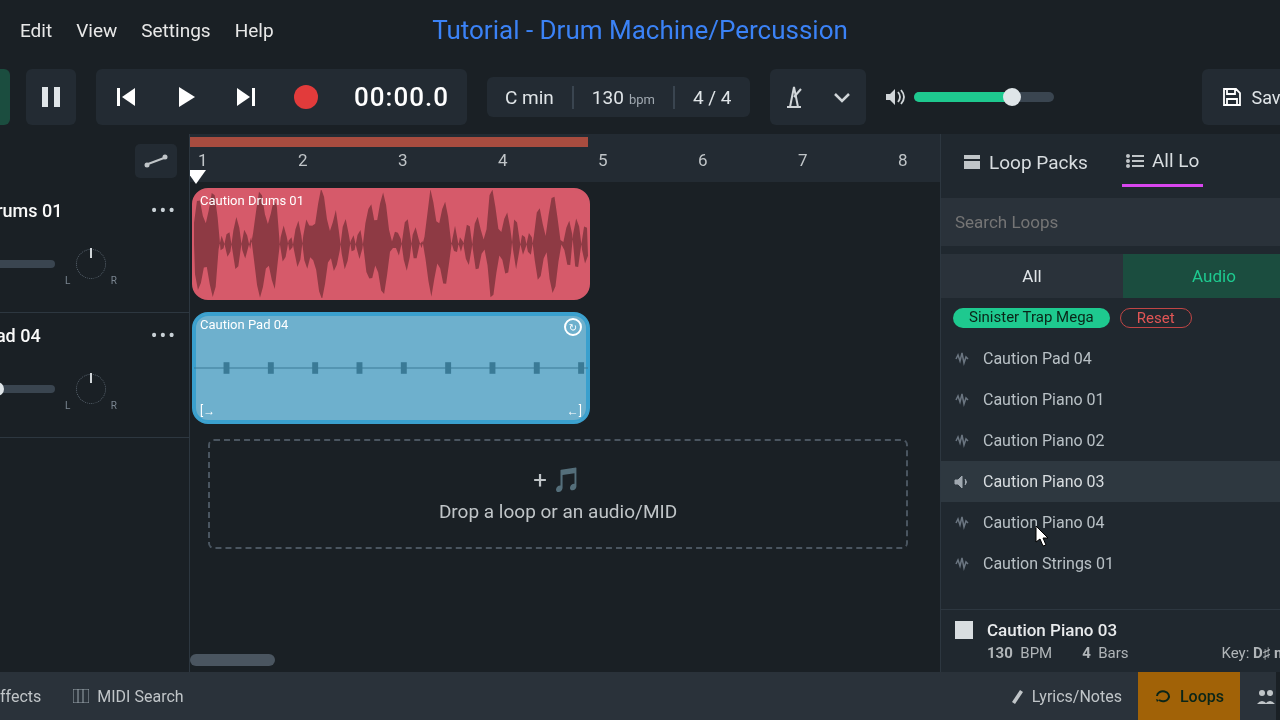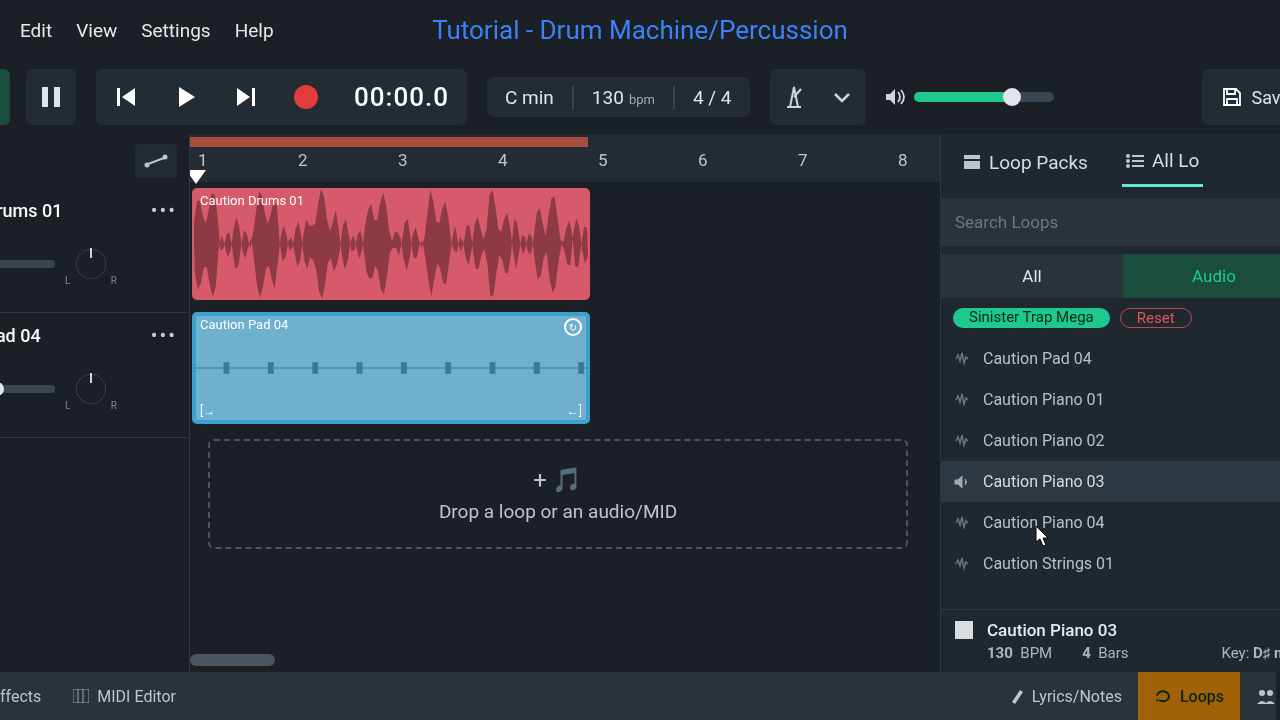--- a/index.html
+++ b/index.html
@@ -48,37 +48,37 @@
 .pan-l { position:absolute; left:-2px; bottom:-2px; font-size:10px; color:#7a8590; }
 .pan-r { position:absolute; right:-2px; bottom:-2px; font-size:10px; color:#7a8590; }
 
 
 .timeline-col { flex:1; position:relative; background:#1a2025; overflow:hidden;}
 .ruler { height:48px; background:#232b33; position:relative; display:flex; }
 .ruler .loop-region { position:absolute; left:0; top:3px; height:10px; background:#a84c3f; }
 .ruler .bar-num { position:absolute; top:16px; font-size:17px; color:#c0c5c8; }
 .playhead { position:absolute; top:36px; width:0; height:0; border-left:10px solid transparent; border-right:10px solid transparent; border-top:14px solid #fff; }
 .clips-area { position:relative; height:480px; }
-.clip { position:absolute; border-radius:5px; overflow:hidden; border:2px solid transparent; }
+.clip { position:absolute; border-radius:16px; overflow:hidden; border:2px solid transparent; }
 .clip.red { background:#d65a6a; border-color:#d65a6a;}
 .clip.blue { background:#6eb0cd; border-color:#3aa0ce; box-shadow:0 0 0 2px #3aa0ce inset;}
 .clip-label { position:absolute; top:3px; left:6px; font-size:13px; color:#fff; font-weight:400; }
 .clip-icon { position:absolute; top:4px; right:6px; width:18px; height:18px; border:2px solid #fff; border-radius:50%; display:flex; align-items:center; justify-content:center; font-size:10px; color:#fff;}
 .clip-handle-l { position:absolute; bottom:4px; left:6px; color:#fff; font-size:12px;}
 .clip-handle-r { position:absolute; bottom:4px; right:6px; color:#fff; font-size:12px;}
 .waveform { position:absolute; top:0; left:0; width:100%; height:100%; }
 .dropzone { position:absolute; left:18px; border:2px dashed #4a5560; border-radius:6px; display:flex; flex-direction:column; align-items:center; justify-content:center; color:#c0c5c8; font-size:19px; gap:6px;}
 .dropzone .plus-note { font-size:24px; }
 .hscroll { position:absolute; bottom:0; left:0; width:85px; height:12px; background:#4a5560; border-radius:6px; }
 
 
 .browser { width:365px; background:#20282f; border-left:1px solid #2d3740; display:flex; flex-direction:column; position:absolute; right:-25px; top:134px; height:538px; overflow:hidden;}
 .browser-tabs { height:56px; display:flex; align-items:center; padding:0 18px; gap:30px; }
 .b-tab { display:flex; align-items:center; gap:8px; font-size:19px; color:#d8dde0; cursor:pointer; padding:12px 4px; }
-.b-tab.active { border-bottom:3px solid #5eead4; }
+.b-tab.active { border-bottom:3px solid #d946ef; }
 .search-box { margin:8px 0; background:#2a323a; height:48px; display:flex; align-items:center; padding:0 14px; }
 .search-box input { background:transparent; border:none; color:#8a9298; font-size:17px; width:100%; outline:none; }
 .filter-row { display:flex; height:44px; }
 .filter-btn { flex:1; display:flex; align-items:center; justify-content:center; font-size:17px; background:#2a323a; }
 .filter-btn.active { background:#1b4d3f; color:#1ec98f; }
 .tag-row { display:flex; gap:10px; padding:10px 12px; }
 .tag-pill { padding:0 16px; border-radius:18px; font-size:15px; }
 .tag-pill.green { background:#1ec98f; color:#0a2518; }
 .tag-pill.reset { border:1px solid #c04545; color:#e05555; }
 .loop-list { flex:1; overflow:hidden; }
@@ -390,21 +390,21 @@
 </div>
 
 <div class="bottom-bar">
   <div class="bottom-tab" style="margin-left:-16px">ffects</div>
   <div class="bottom-tab">
     <svg width="16" height="14">
         <rect width="16" height="14" fill="none" stroke="#9aa5ac"></rect>
         <line x1="5" y1="0" x2="5" y2="14" stroke="#9aa5ac"></line>
         <line x1="10" y1="0" x2="10" y2="14" stroke="#9aa5ac"></line>
       </svg>
-    <span>MIDI Editor</span>
+    <span>MIDI Search</span>
   </div>
   <div class="bottom-tab right">
     <svg width="14" height="16">
         <path d="M2 14 l8 -12 l3 2 l-8 12 Z" fill="#c0c5c8"></path>
       </svg>
     <span>Lyrics/Notes</span>
   </div>
   <div class="bottom-tab loops">
     <svg width="18" height="14">
         <path d="M3 7 a6 5 0 1 1 2 4" stroke="#0a2518" stroke-width="2" fill="none"></path>

